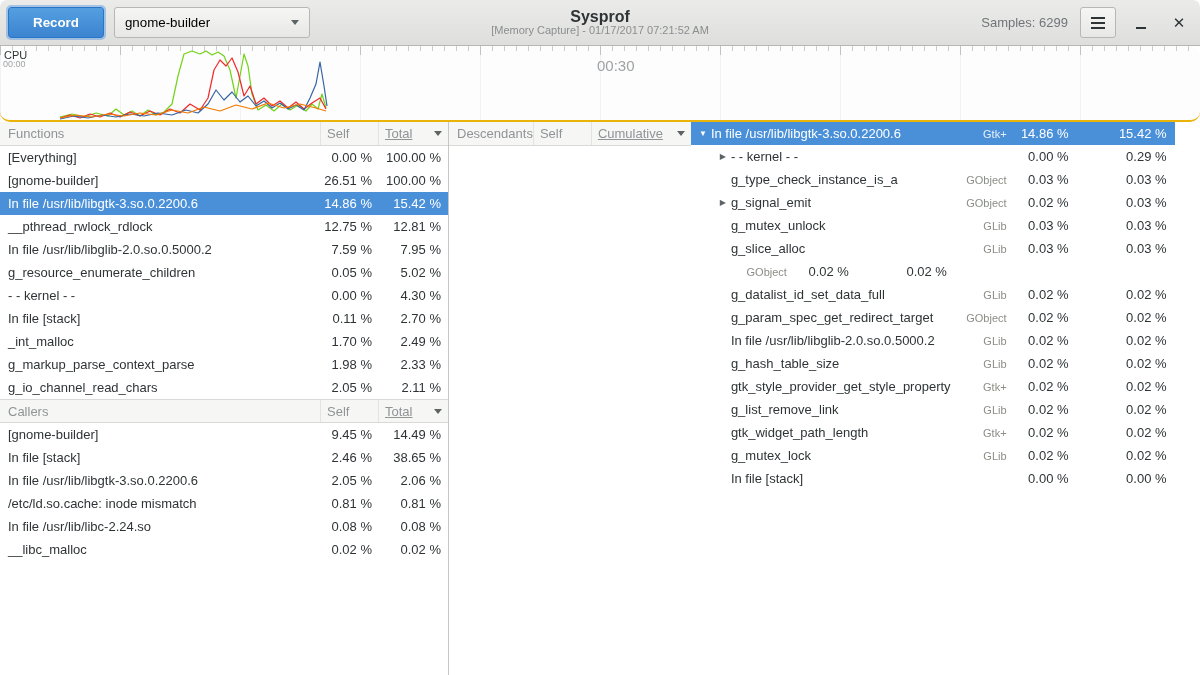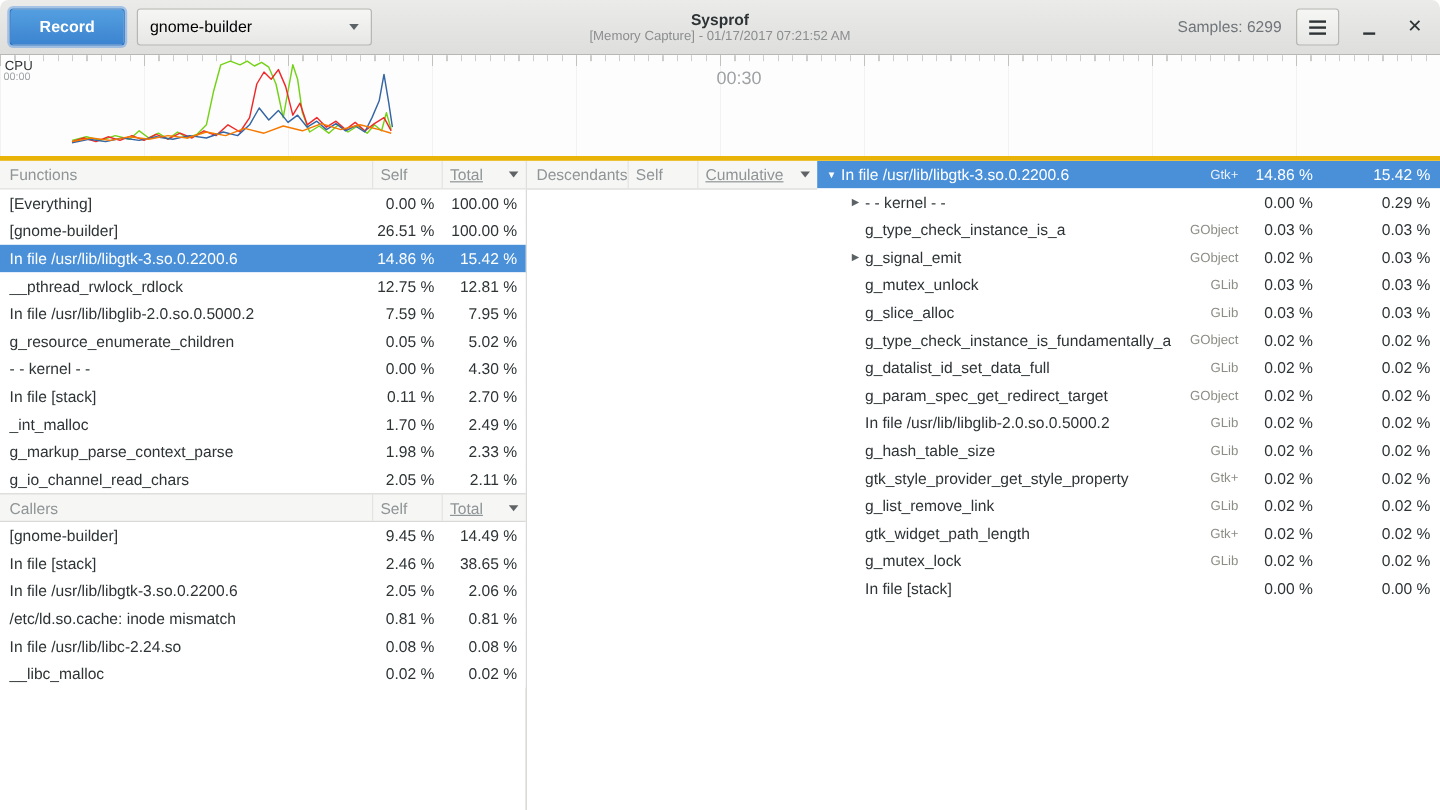--- a/index.html
+++ b/index.html
@@ -36,43 +36,44 @@
   }
   .chev-down {
     width:0; height:0; border-left:4px solid transparent;
     border-right:4px solid transparent; border-top:5px solid #5c6366;
   }
   .title-block {
     position:absolute; left:0; right:0; top:0; height:46px;
     display:flex; flex-direction:column; align-items:center; justify-content:center;
     pointer-events:none;
   }
-  .app-title { font-weight:bold; font-size:13px; color:#2e3436; line-height:15px; }
+  .app-title { font-weight:bold; font-size:16px; color:#2e3436; line-height:15px; }
   .app-subtitle { font-size:11px; color:#8b8e8f; line-height:13px; }
   .hb-right { margin-left:auto; display:flex; align-items:center; gap:12px; z-index:2; }
   .samples { color:#707579; }
   .btn-menu {
     width:36px; height:31px; border-radius:3px;
     background:linear-gradient(#f6f6f5,#e7e7e6);
     border:1px solid #b7b7b4;
     display:flex; align-items:center; justify-content:center; cursor:pointer;
   }
   .hamburger { width:14px; height:2px; background:#2e3436;
     box-shadow:0 -5px 0 #2e3436, 0 5px 0 #2e3436; }
   .btn-win {
     width:26px; height:26px; display:flex; align-items:center; justify-content:center;
     border-radius:3px; cursor:pointer; color:#2e3436;
   }
   .min-glyph { width:10px; height:2px; background:#2e3436; margin-top:10px; }
   .close-glyph { font-size:15px; line-height:15px; }
 
   
   .graph {
-    height:88px; position:relative; background:#fdfdfd;
-    border-bottom:4px solid #eab308;
+    height:76px; position:relative; background:#fdfdfd;
+    border-bottom:2px solid #eab308;
+    border-radius:10px;
   }
   .ruler-minor { position:absolute; top:0; left:0; right:0; height:5px;
     background:repeating-linear-gradient(to right,#cdcdcb 0,#cdcdcb 1px,transparent 1px,transparent 12px); }
   .ruler-major { position:absolute; top:0; left:0; right:0; height:9px;
     background:repeating-linear-gradient(to right,#c2c2c0 0,#c2c2c0 1px,transparent 1px,transparent 120px); }
   .gridlines { position:absolute; top:0; bottom:0; left:0; right:0;
     background:repeating-linear-gradient(to right,rgba(0,0,0,.045) 0,rgba(0,0,0,.045) 1px,transparent 1px,transparent 120px); }
   .cpu-label { position:absolute; top:3px; left:4px; font-size:11px; color:#2e3436; z-index:3; }
   .t-start { position:absolute; top:13px; left:3px; font-size:9px; color:#9fa2a4; z-index:3; }
   .t-mid   { position:absolute; top:11px; left:597px; font-size:15px; color:#9fa2a4; z-index:3; }
@@ -318,21 +319,20 @@
         </div>
         <div class="row d1">
           <span class="expander"></span>
           <span class="d-name">g_slice_alloc</span>
           <span class="d-lib">GLib</span>
           <span class="d-self">0.03 %</span>
           <span class="d-cum">0.03 %</span>
         </div>
         <div class="row d1">
           <span class="expander"></span>
-          <span class="d-name">g_type_check_instance_is_fundamentally_a</span>
           <span class="d-lib">GObject</span>
           <span class="d-self">0.02 %</span>
           <span class="d-cum">0.02 %</span>
         </div>
         <div class="row d1">
           <span class="expander"></span>
           <span class="d-name">g_datalist_id_set_data_full</span>
           <span class="d-lib">GLib</span>
           <span class="d-self">0.02 %</span>
           <span class="d-cum">0.02 %</span>

